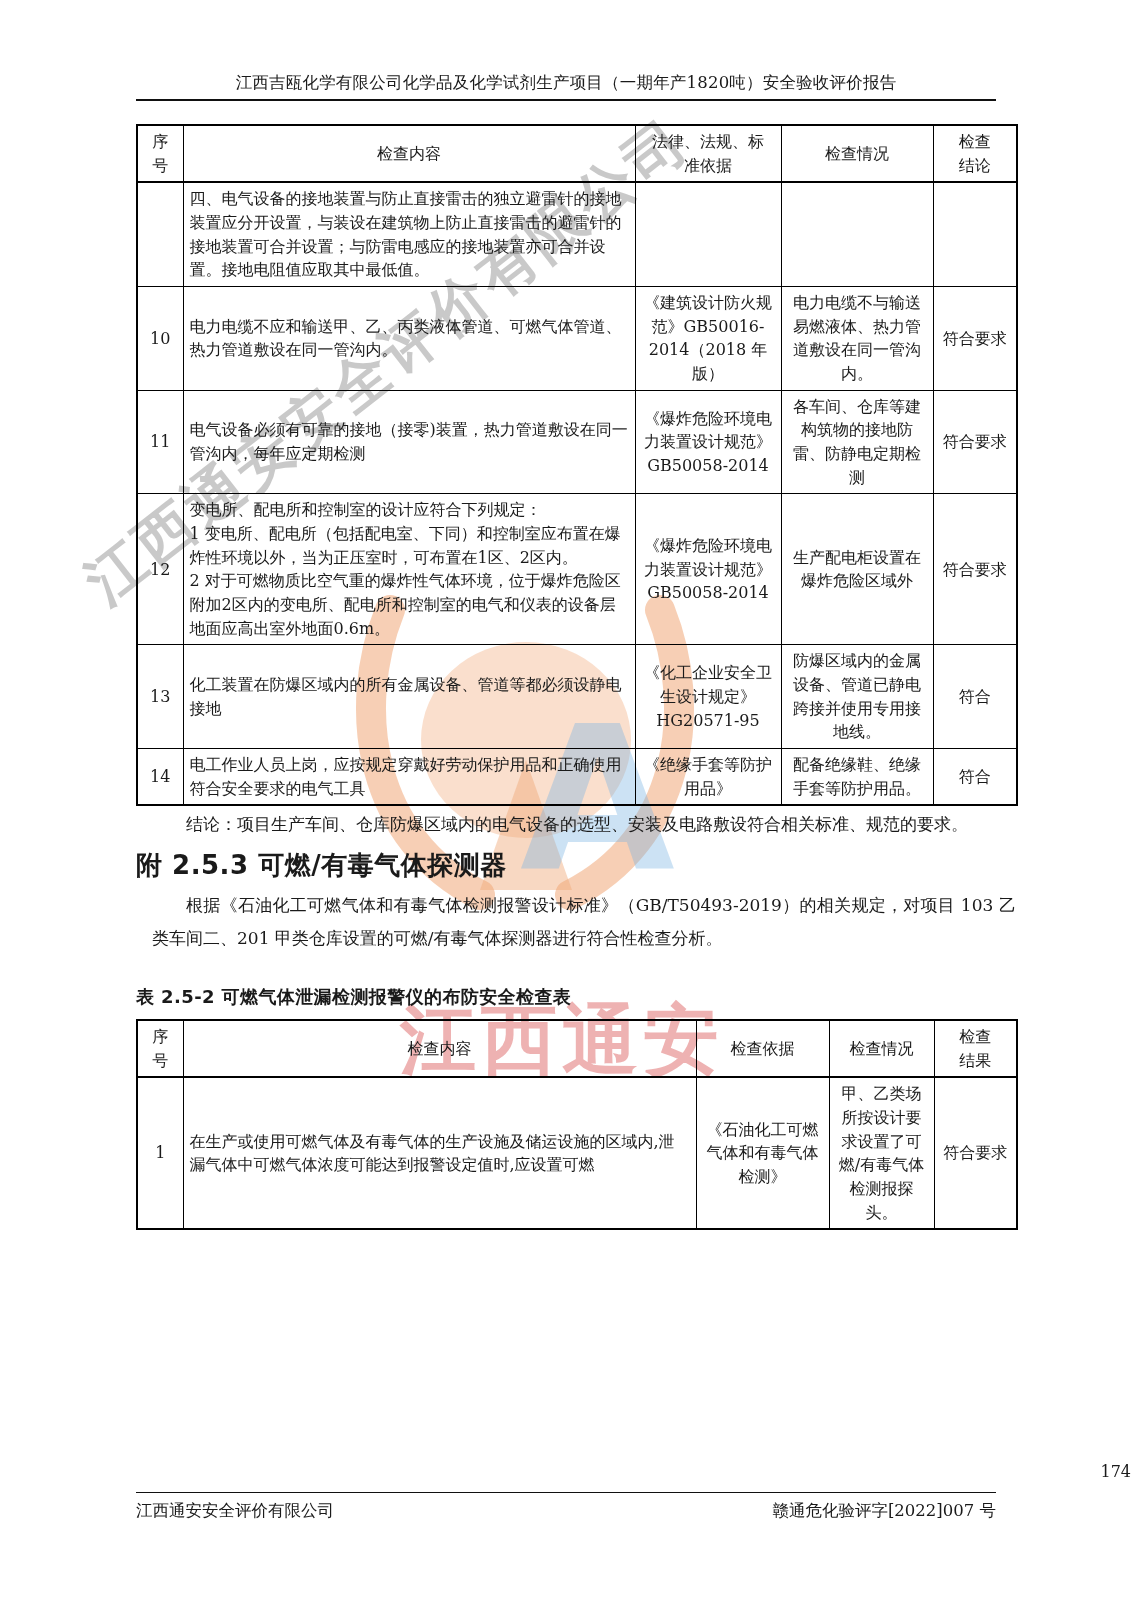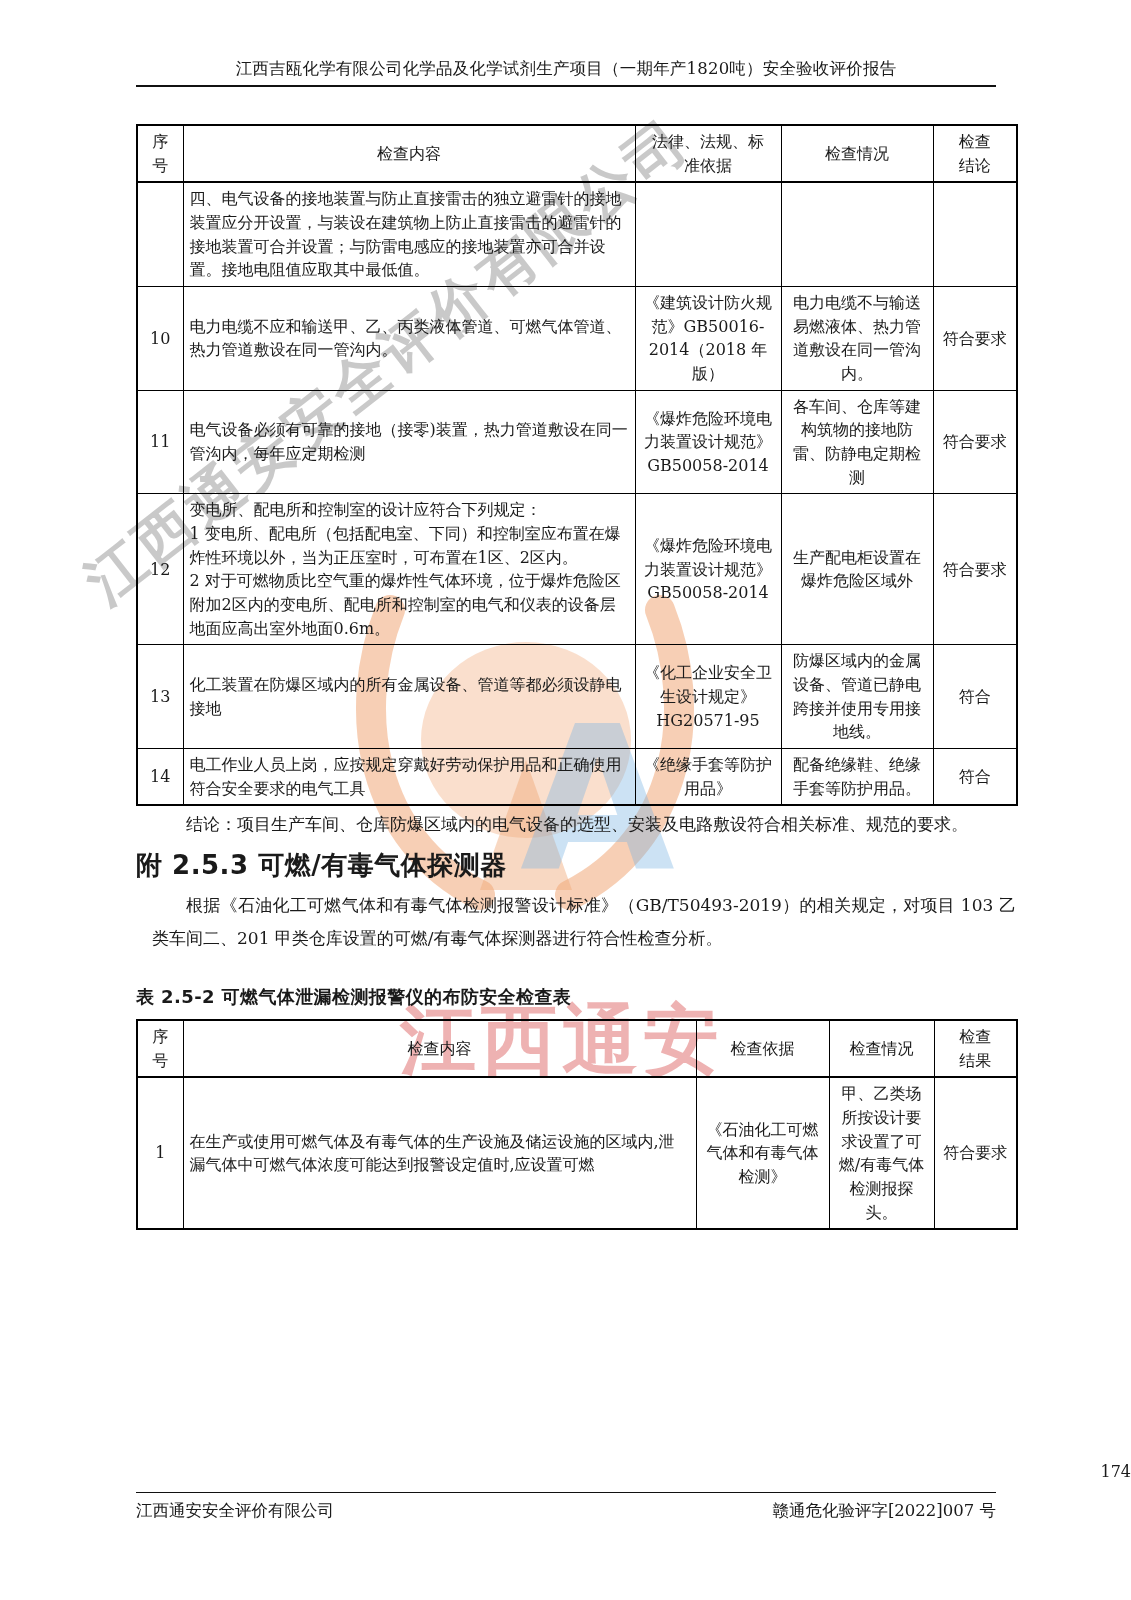--- a/index.html
+++ b/index.html
@@ -83,20 +83,21 @@
     top: 58px;
     width: 860px;
     z-index: 2;
   }
   .doc-header-title {
     font-size: 16.5px;
     text-align: center;
     letter-spacing: 0.2px;
     white-space: nowrap;
     line-height: 1.3;
+    margin-top: 14px;
   }
   .doc-header-rule {
     margin-top: 6px;
     border-bottom: 2.5px solid #111;
   }
 
   
   .content {
     position: absolute;
     left: 136px;

